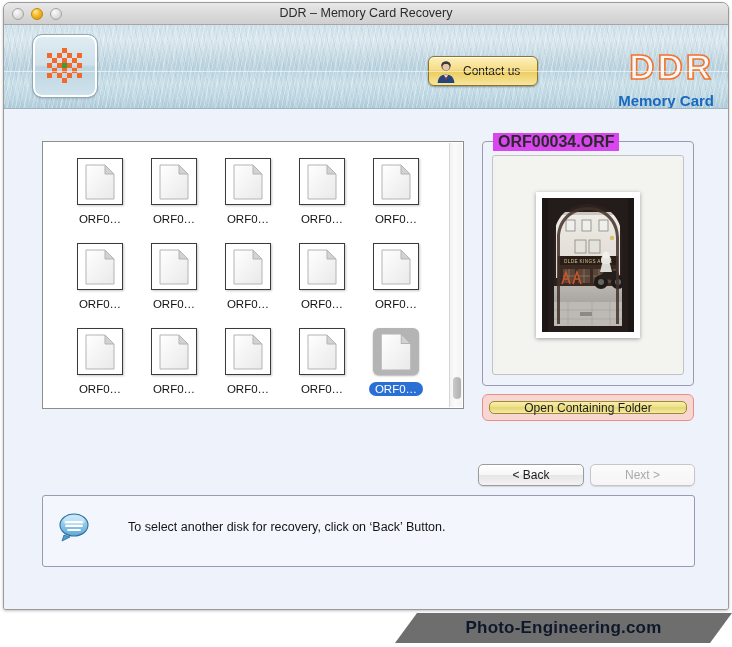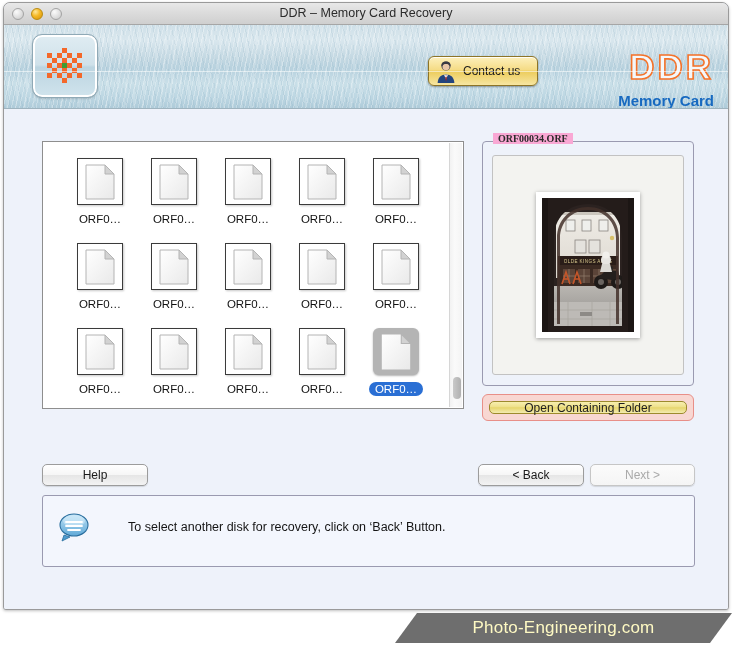--- a/index.html
+++ b/index.html
@@ -172,23 +172,23 @@
 
   
   .preview-group {
     position: absolute; left: 478px; top: 32px;
     width: 212px; height: 245px;
     border: 1px solid #9a9ab0;
     border-radius: 4px;
   }
   .group-legend {
     position: absolute; left: 10px; top: -9px;
-    background: #f9a8d4;
+    background: #d946ef;
     padding: 0 5px;
-    font-size: 10px; font-weight: bold; color: #2a2a2a; font-family: Liberation Serif, serif;
+    font-size: 16px; font-weight: bold; color: #2a2a2a;
   }
   .preview-box {
     position: absolute; left: 9px; top: 13px; right: 9px; bottom: 10px;
     background: #f3f3f0;
     border: 1px solid #c2c2c2;
     border-radius: 3px;
     display: flex; align-items: center; justify-content: center;
   }
   .photo-frame {
     width: 104px; height: 146px;
@@ -253,21 +253,21 @@
   
   .watermark {
     position: absolute;
     left: 395px; top: 613px;
     width: 337px; height: 30px;
     background: #6e6e6e;
     clip-path: polygon(22px 0, 337px 0, 315px 30px, 0 30px);
     display: flex; align-items: center; justify-content: center;
   }
   .watermark-text {
-    font-size: 17px; font-weight: normal; color: #fef9c3;
+    font-size: 17px; font-weight: bold; color: #0f172a;
     letter-spacing: .2px;
   }
 </style>
 </head>
 <body>
 
 <div id="app">
 
   <div class="window">
 
@@ -654,21 +654,20 @@
               <rect x="86" y="0" width="6" height="134" fill="#1c1614"></rect>
             </svg>
           </div>
         </div>
       </div>
 
       <div class="ocf-wrap">
         <div class="ocf-btn">Open Containing Folder</div>
       </div>
 
-      <div class="btn" id="btn-help">Help</div>
       <div class="btn" id="btn-back">&lt; Back</div>
       <div class="btn disabled" id="btn-next">Next &gt;</div>
 
       <div class="status">
         <div class="status-inner">
           <svg width="33" height="30" viewBox="0 0 33 30">
             <defs>
               <linearGradient id="bub" x1="0" y1="0" x2="0" y2="1">
                 <stop offset="0" stop-color="#bfe2f5"></stop>
                 <stop offset="45" stop-color="#5fa9d8"></stop>

